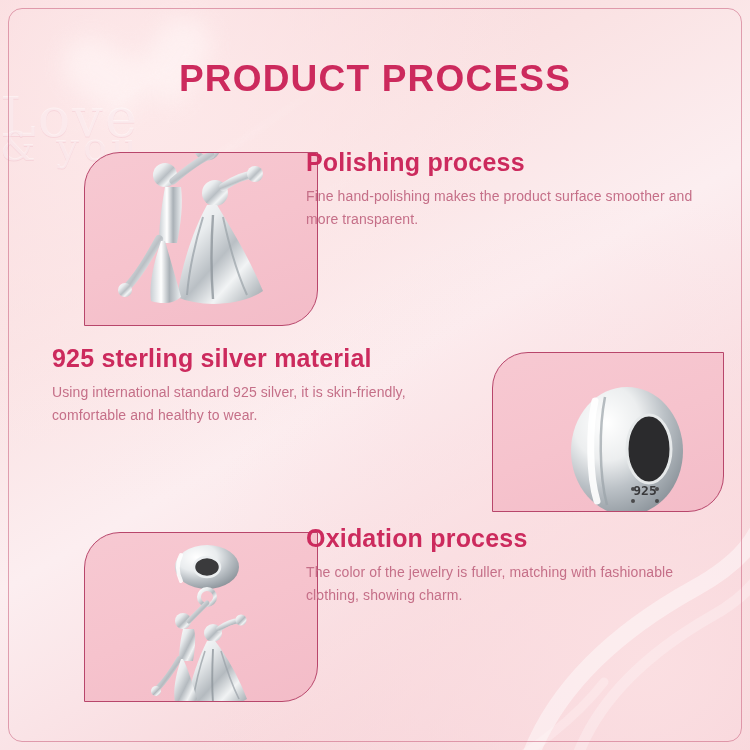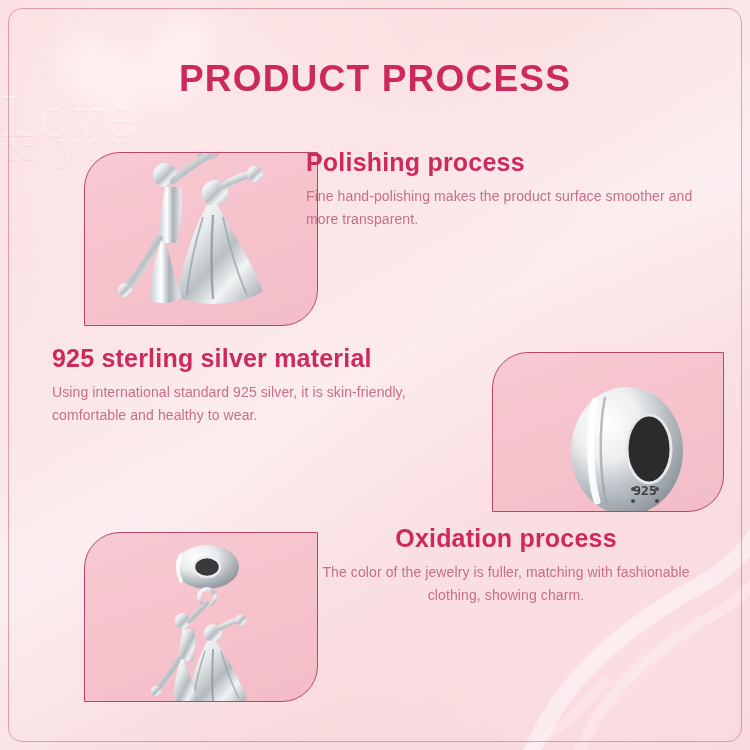--- a/index.html
+++ b/index.html
@@ -140,21 +140,21 @@
   
   .art { position: absolute; }
   .art-1 { left: 18px;  top: -22px;  width: 200px; height: 200px; }
   .art-2 { left: 60px;  top: 18px;   width: 150px; height: 180px; }
   .art-3 { left: 52px;  top: 8px;    width: 140px; height: 170px; }
 
   
   .block { position: absolute; }
   .block-1 { left: 306px; top: 148px; width: 400px; }
   .block-2 { left: 52px;  top: 344px; width: 400px; }
-  .block-3 { left: 306px; top: 524px; width: 400px; text-align: center; }
+  .block-3 { left: 306px; top: 524px; width: 400px; }
 
   .block h2 {
     margin: 0 0 8px 0;
     font-size: 25px;
     font-weight: bold;
     color: #cc2a5d;
     letter-spacing: .2px;
   }
   .block p {
     margin: 0;

